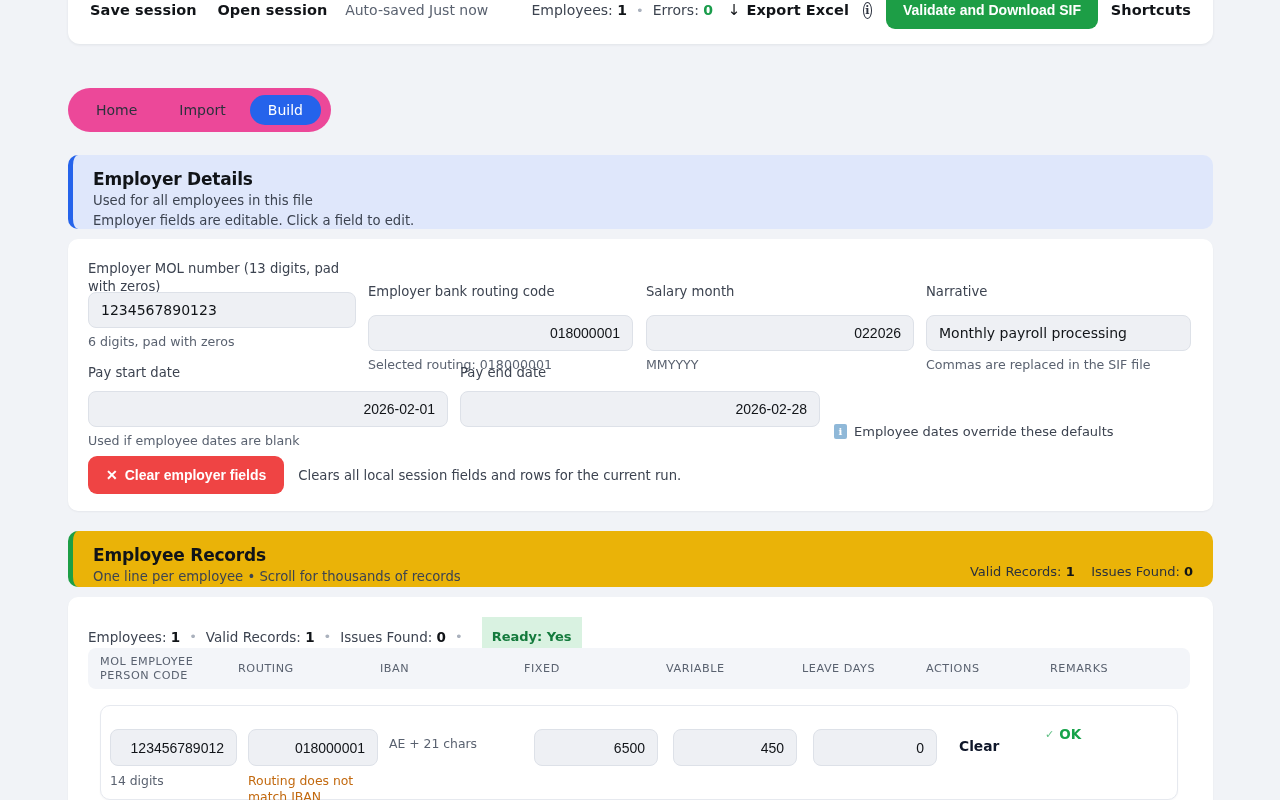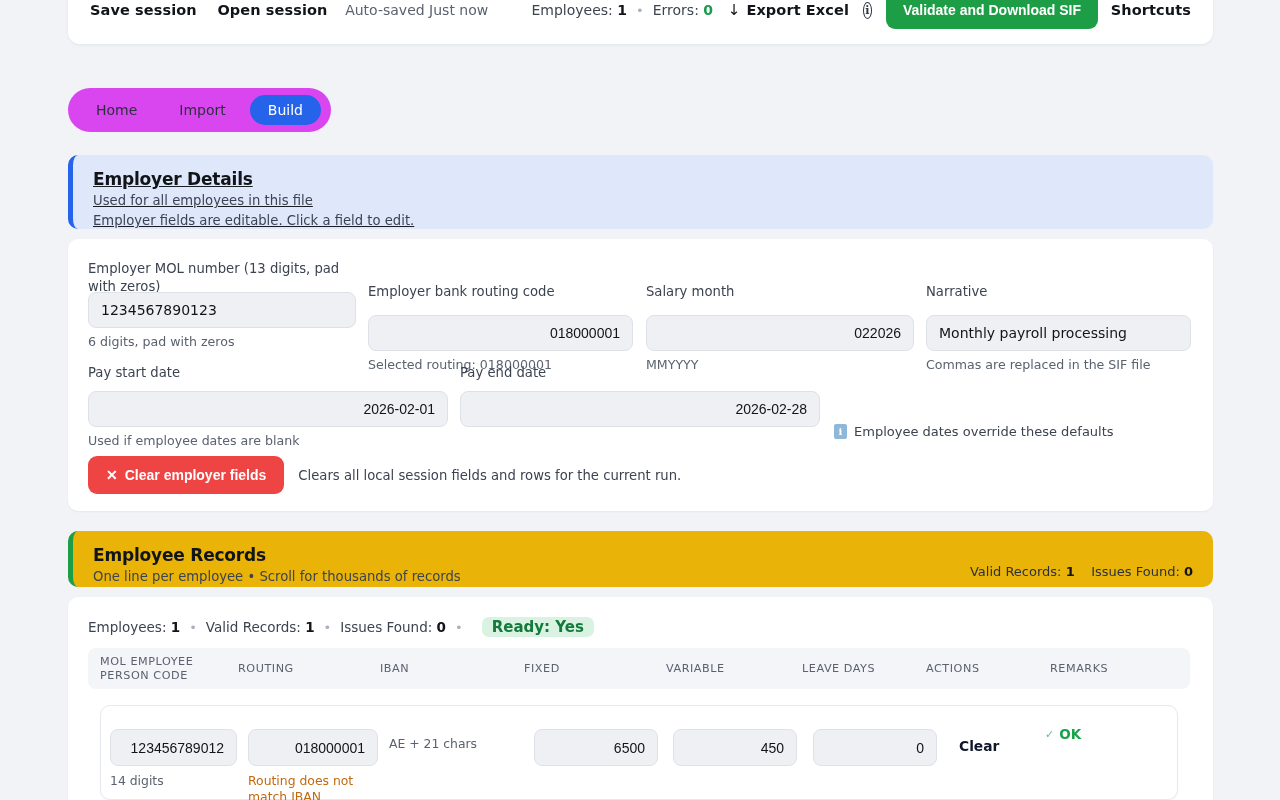--- a/index.html
+++ b/index.html
@@ -45,37 +45,37 @@
     background: #1d9e46; color: #fff;
     font-size: 14px; font-weight: bold;
     border: none; border-radius: 9px;
     padding: 11px 17px; white-space: nowrap;
     cursor: pointer;
   }
 
   
   .tabs {
     position: absolute; left: 68px; top: 88px;
-    background: #d946ef; border-radius: 24px;
+    background: #ec4899; border-radius: 24px;
     padding: 7px 10px; display: flex; gap: 6px;
   }
   .tab {
     font-size: 14px; color: #2b313c;
     padding: 7px 18px; border-radius: 20px;
     cursor: pointer; white-space: nowrap;
   }
   .tab.active { background: #2563eb; color: #ffffff; }
 
   
   .banner {
     position: absolute; left: 68px; width: 1145px;
     border-radius: 10px; padding: 14px 20px 16px 20px;
     display: flex; align-items: flex-start; justify-content: space-between;
   }
-  .banner.blue { top: 155px; background: #dfe7fb; border-left: 5px solid #2563eb; height: 74px; text-decoration: underline; }
+  .banner.blue { top: 155px; background: #dfe7fb; border-left: 5px solid #2563eb; height: 74px; }
   .banner.green { top: 531px; background: #eab308; border-left: 5px solid #1d9e46; height: 56px; }
   .banner h2 { font-size: 17px; font-weight: bold; color: #111418; letter-spacing: -.2px; }
   .banner .sub { font-size: 13.2px; color: #3c4350; margin-top: 4px; }
   .banner .sub2 { font-size: 13.2px; color: #3c4350; margin-top: 5px; }
   .banner-right { font-size: 13px; color: #2b313c; white-space: nowrap; padding-top: 19px; }
   .banner-right b { color: #111418; }
 
   
   .panel {
     position: absolute; left: 68px; width: 1145px;
@@ -131,22 +131,22 @@
 
   
   .stats-row {
     position: absolute; left: 88px; top: 617px;
     display: flex; align-items: center; gap: 0;
     font-size: 13.5px; color: #3c4350;
   }
   .stats-row b { color: #111418; }
   .badge-ready {
     background: #d9f2e1; color: #137a3c;
-    font-size: 15px; font-weight: bold;
-    padding: 1px 10px; border-radius: 7px;
+    font-size: 13px; font-weight: bold;
+    padding: 12px 10px; border-radius: 0;
     margin-left: 10px;
   }
 
   .thead {
     position: absolute; left: 88px; top: 648px;
     width: 1102px; height: 41px;
     background: #f3f5f9; border-radius: 8px;
     display: flex; align-items: center;
   }
   .th {

